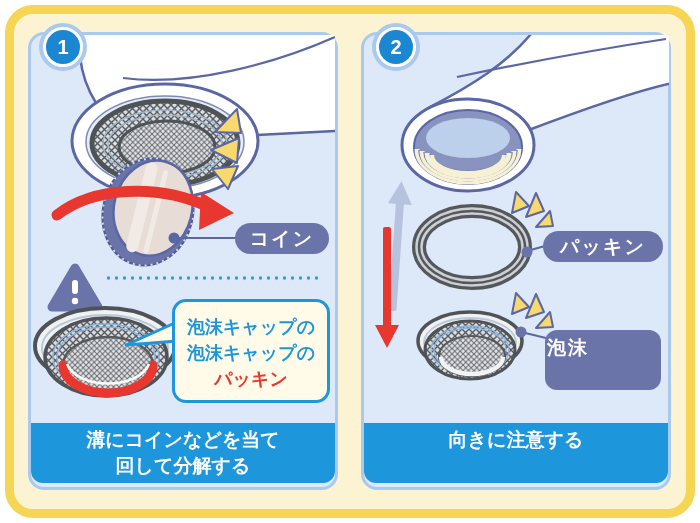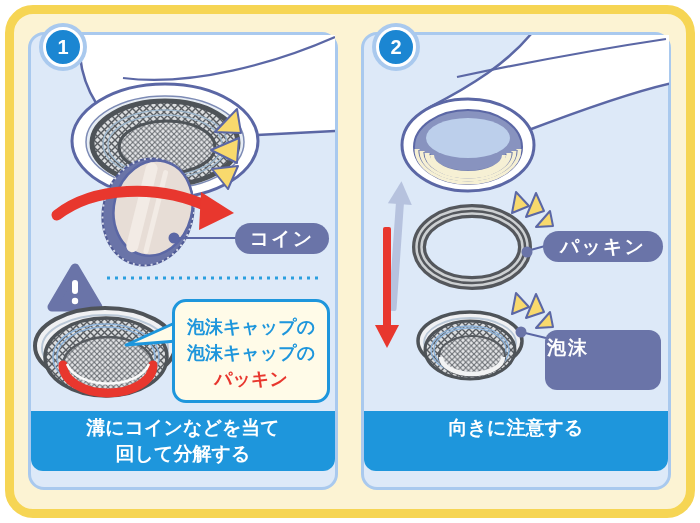--- a/index.html
+++ b/index.html
@@ -9,21 +9,21 @@
          border:9px solid #f6d554;border-radius:28px;background:#fcf3d3;}
   .panel{position:absolute;top:32px;width:310px;height:458px;box-sizing:border-box;
          border:3px solid #a9c9ee;border-radius:16px;background:#dde9f8;}
   #panel1{left:28px;}
   #panel2{left:361px;}
   .step-badge{position:absolute;left:12px;top:-8px;width:34px;height:34px;border-radius:50%;
          background:#1b86d2;border:3px solid #ffffff;box-shadow:0 0 0 4px #a9c9ee;
          color:#fff;display:flex;align-items:center;justify-content:center;
          font-size:20px;font-weight:bold;z-index:6;}
   .illustration{position:absolute;left:0;top:0;}
-  .caption{position:absolute;left:0;right:0;bottom:16px;height:60px;background:#1e96dc;
+  .caption{position:absolute;left:0;right:0;bottom:4px;height:60px;background:#1e96dc;
          border-radius:0 0 12px 12px;color:#ffffff;text-align:center;font-weight:bold;
          font-size:19px;line-height:26px;padding-top:4px;box-sizing:border-box;z-index:4;}
   .pill{position:absolute;background:#6a74a8;color:#ffffff;font-weight:bold;
          border-radius:17px;text-align:center;z-index:5;font-size:19px;letter-spacing:2px;}
   #coin-label{left:204px;top:188px;width:94px;height:31px;line-height:31px;}
   #packing-label{left:179px;top:196px;width:120px;height:31px;line-height:31px;}
   #cap-label{left:181px;top:295px;width:116px;height:60px;border-radius:12px;text-align:left;
          padding:5px 0 0 2px;line-height:25px;box-sizing:border-box;}
   .note-bubble{position:absolute;left:141px;top:264px;width:158px;height:104px;box-sizing:border-box;
          background:#fffbe8;border:3px solid #1e96dc;border-radius:14px;text-align:center;

